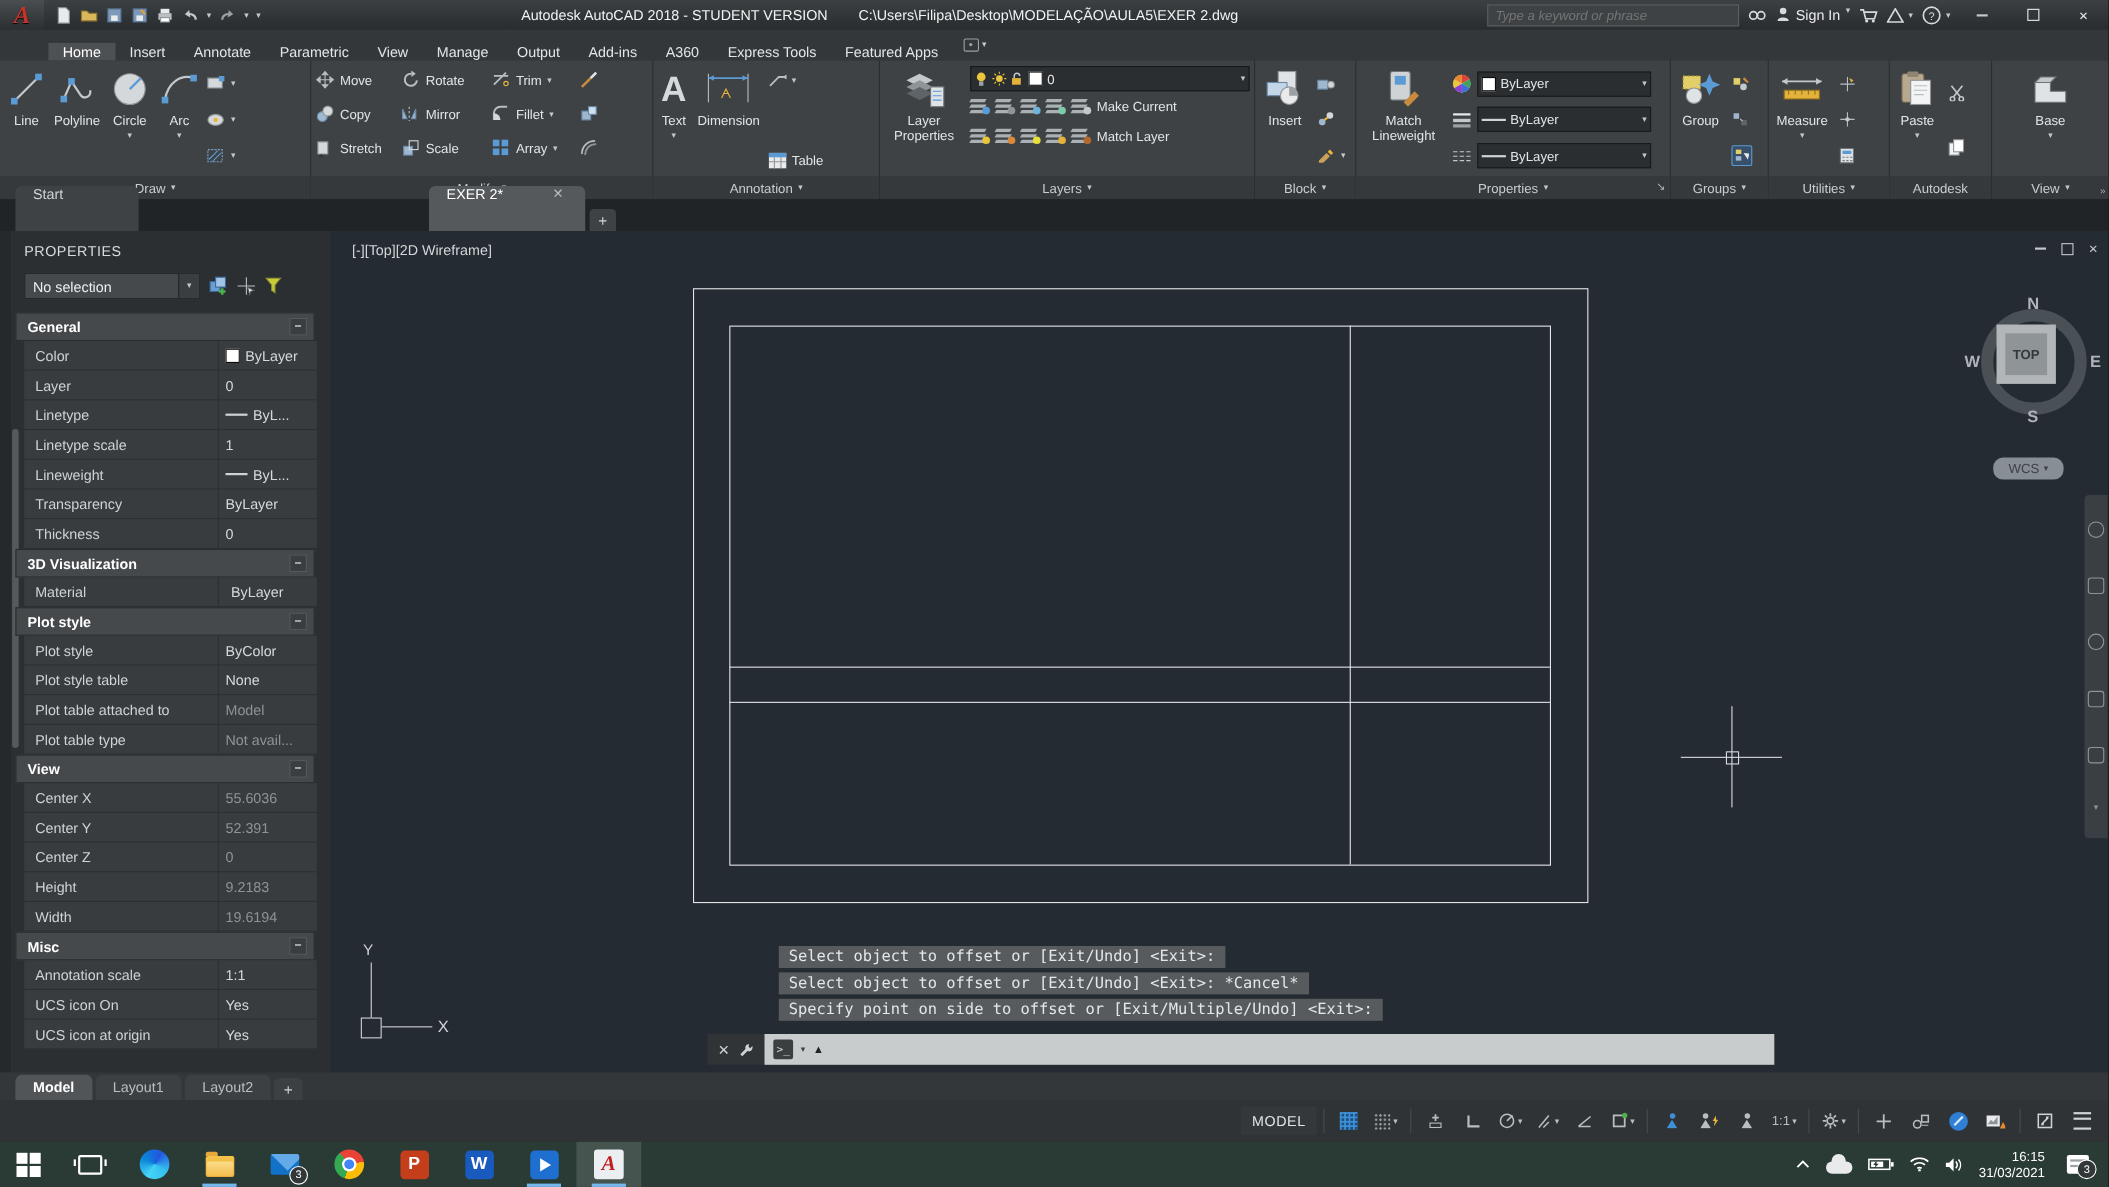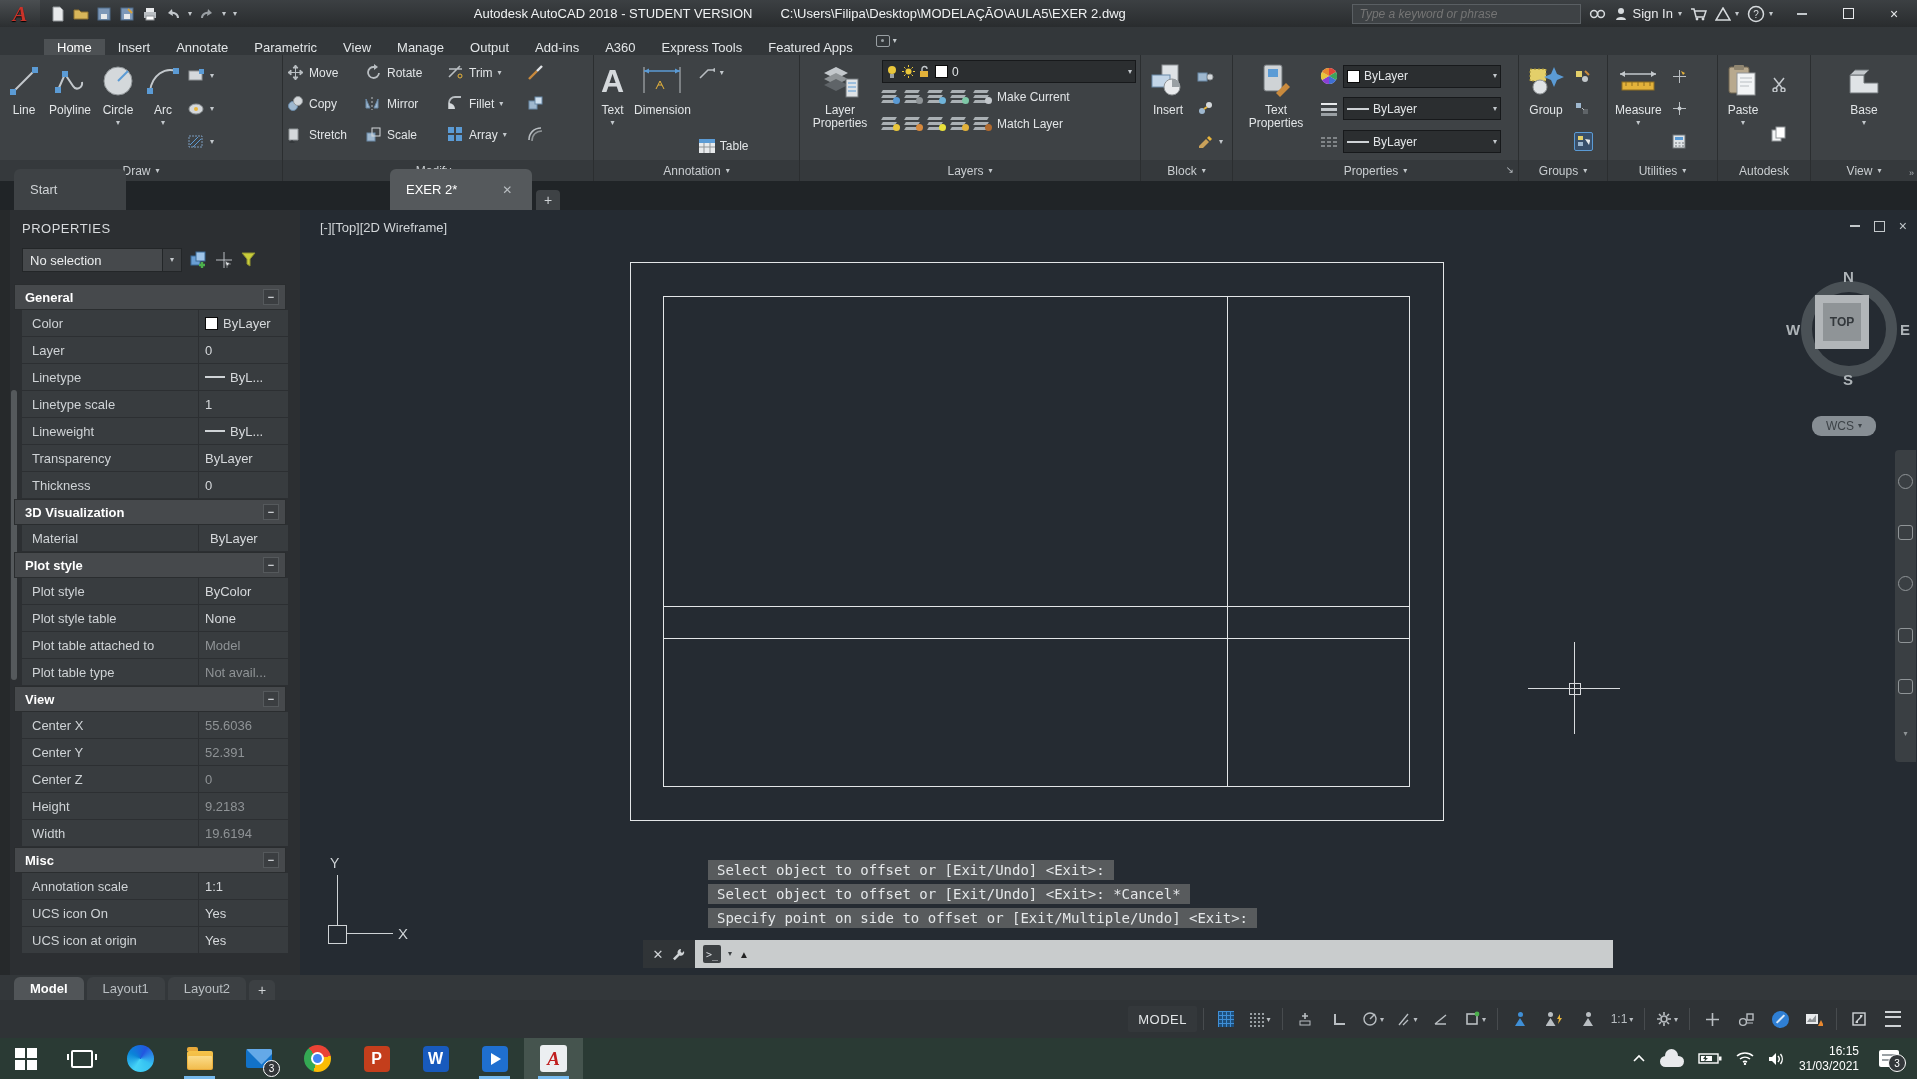--- a/index.html
+++ b/index.html
@@ -14,21 +14,21 @@
     font-weight:bold;font-style:italic;font-size:22px;color:#c8332a;text-shadow:0 1px 1px #000;}
   .qat{display:flex;align-items:center;gap:7px;padding:0 10px;height:100%;}
   .qat .qi{width:16px;height:16px;display:flex;align-items:center;justify-content:center;}
   .caret{font-size:8px;color:#c3c8cc;line-height:1;}
   .title-center{flex:1;display:flex;justify-content:center;align-items:center;gap:28px;
     font-size:13px;color:#f0f2f3;white-space:nowrap;overflow:hidden;}
   .search-wrap{display:flex;align-items:center;gap:8px;padding-right:6px;}
   .search-input{width:215px;height:18px;background:#3e4245;border:1px solid #5a5f63;
     color:#cfd3d6;font-style:italic;font-size:12px;padding:0 6px;outline:none;font-family:"Liberation Sans",sans-serif;}
   .tb-ico{color:#d6dadd;font-size:13px;display:flex;align-items:center;gap:4px;}
-  .signin{display:flex;align-items:center;gap:5px;font-size:13px;}
+  .signin{display:flex;align-items:flex-start;gap:5px;font-size:13px;}
   .win-btns{display:flex;height:100%;}
   .win-btn{width:46px;height:100%;display:flex;align-items:center;justify-content:center;color:#e8eaec;font-size:14px;}
   .restore-glyph{width:9px;height:9px;border:1px solid #e8eaec;}
 
   
   .ribbontabs{position:absolute;left:0;top:27px;width:1917px;height:28px;background:#33373a;
     display:flex;align-items:flex-end;padding-left:44px;box-sizing:border-box;}
   .rtab{padding:0 13px;height:16px;display:flex;align-items:center;font-size:13px;color:#e3e6e8;}
   .rtab.active{background:#4d5154;color:#fff;}
   .tab-extra{margin-left:10px;display:flex;align-items:center;gap:3px;height:28px;}
@@ -56,21 +56,21 @@
   .layrows{display:flex;align-items:center;gap:6px;height:27px;}
   .stack-ico{width:17px;height:13px;position:relative;flex:none;}
   .stack-ico i{position:absolute;left:0;width:14px;height:3px;background:#aab0b4;transform:skewX(-30deg);}
   .stack-ico i:nth-child(1){top:0;}.stack-ico i:nth-child(2){top:5px;}.stack-ico i:nth-child(3){top:10px;}
   .stack-ico .dot{position:absolute;right:-1px;bottom:-1px;width:7px;height:7px;border-radius:50%;}
   .launcher{position:absolute;right:4px;top:4px;color:#aeb3b7;font-size:10px;}
   .ribbon-collapse{position:absolute;right:3px;bottom:3px;color:#aeb3b7;font-size:9px;}
 
   
   .filetabs{position:absolute;left:0;top:181px;width:1917px;height:29px;background:#202427;display:flex;align-items:flex-end;padding-left:14px;box-sizing:border-box;}
-  .ftab{height:41px;display:flex;align-items:center;gap:10px;padding:0 16px;font-size:13px;
+  .ftab{height:41px;display:flex;gap:10px;padding:0 16px;font-size:13px;
     border-radius:6px 6px 0 0;margin-right:4px;}
   .ftab.start{background:#3e4245;color:#cfd3d6;width:80px;}
   .ftab.activef{background:#55595c;color:#fff;width:110px;margin-left:260px;gap:45px;}
   .ftab .fx{color:#b9bec2;font-size:12px;}
   .fplus{width:24px;height:20px;background:#3e4245;border-radius:4px 4px 0 0;color:#cfd3d6;
     display:flex;align-items:center;justify-content:center;font-size:14px;margin-bottom:0px;}
 
   
   .palette{position:absolute;left:0;top:210px;width:300px;height:765px;background:#2c2f32;
     box-sizing:border-box;overflow:hidden;}
@@ -739,21 +739,21 @@
     <div class="panel" style="width:286px">
       <div class="pbody" style="gap:5px;">
         <div class="bigtool" style="width:72px;">
           <span class="bicon">
               <svg width="40" height="36">
                 <rect x="8" y="2" width="18" height="26" rx="2" fill="#cfd3d6" stroke="#6f7478"></rect>
                 <rect x="12" y="6" width="10" height="8" fill="#5b9bd5"></rect>
                 <path d="M20 30l10-10 4 4-10 10z" fill="#c98a3d"></path>
               </svg>
             </span>
-          <span>Text Properties</span>
+          <span>Match Lineweight</span>
         </div>
         <div style="display:flex;flex-direction:column;justify-content:space-around;flex:1;padding:2px 0;">
           <div style="display:flex;align-items:center;gap:6px;">
             <span class="ico16">
                 <svg width="18" height="18">
                   <circle cx="9" cy="9" r="8" fill="#e8eaec"></circle>
                   <path d="M9 9L9 1A8 8 0 0 1 16 5z" fill="#e04438"></path>
                   <path d="M9 9l7-4a8 8 0 0 1 0 8z" fill="#3fa45b"></path>
                   <path d="M9 9l7 4a8 8 0 0 1-7 4z" fill="#3f6fd4"></path>
                   <path d="M9 9v8a8 8 0 0 1-7-4z" fill="#8a3fd4"></path>

